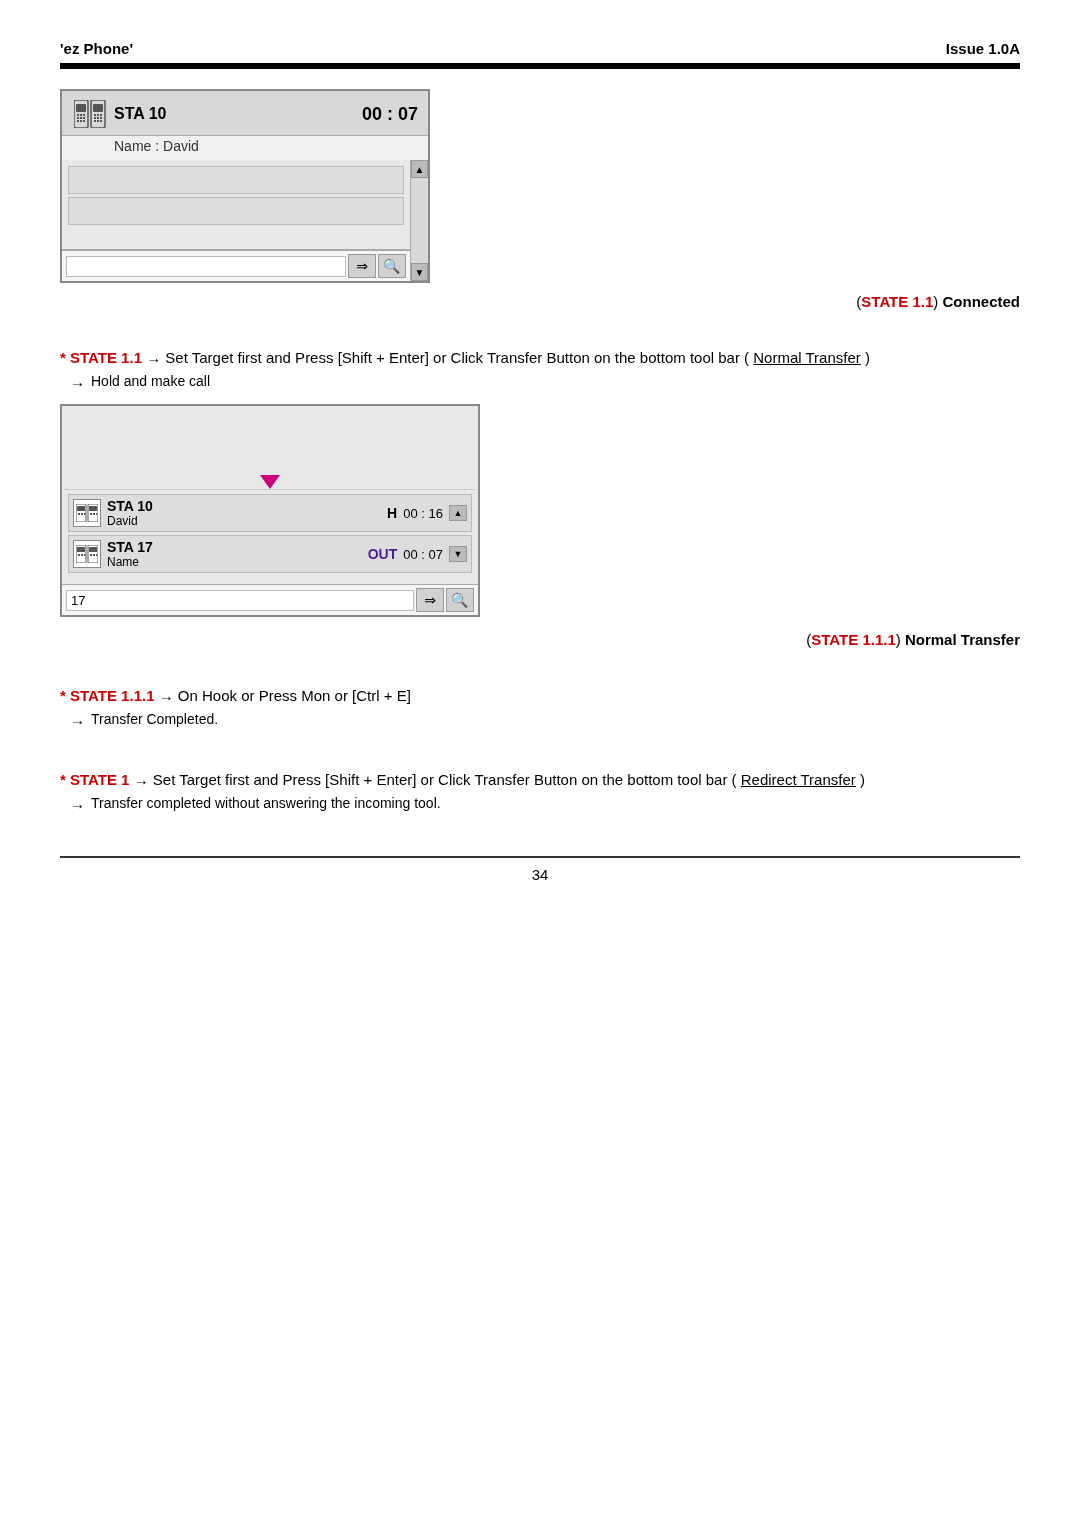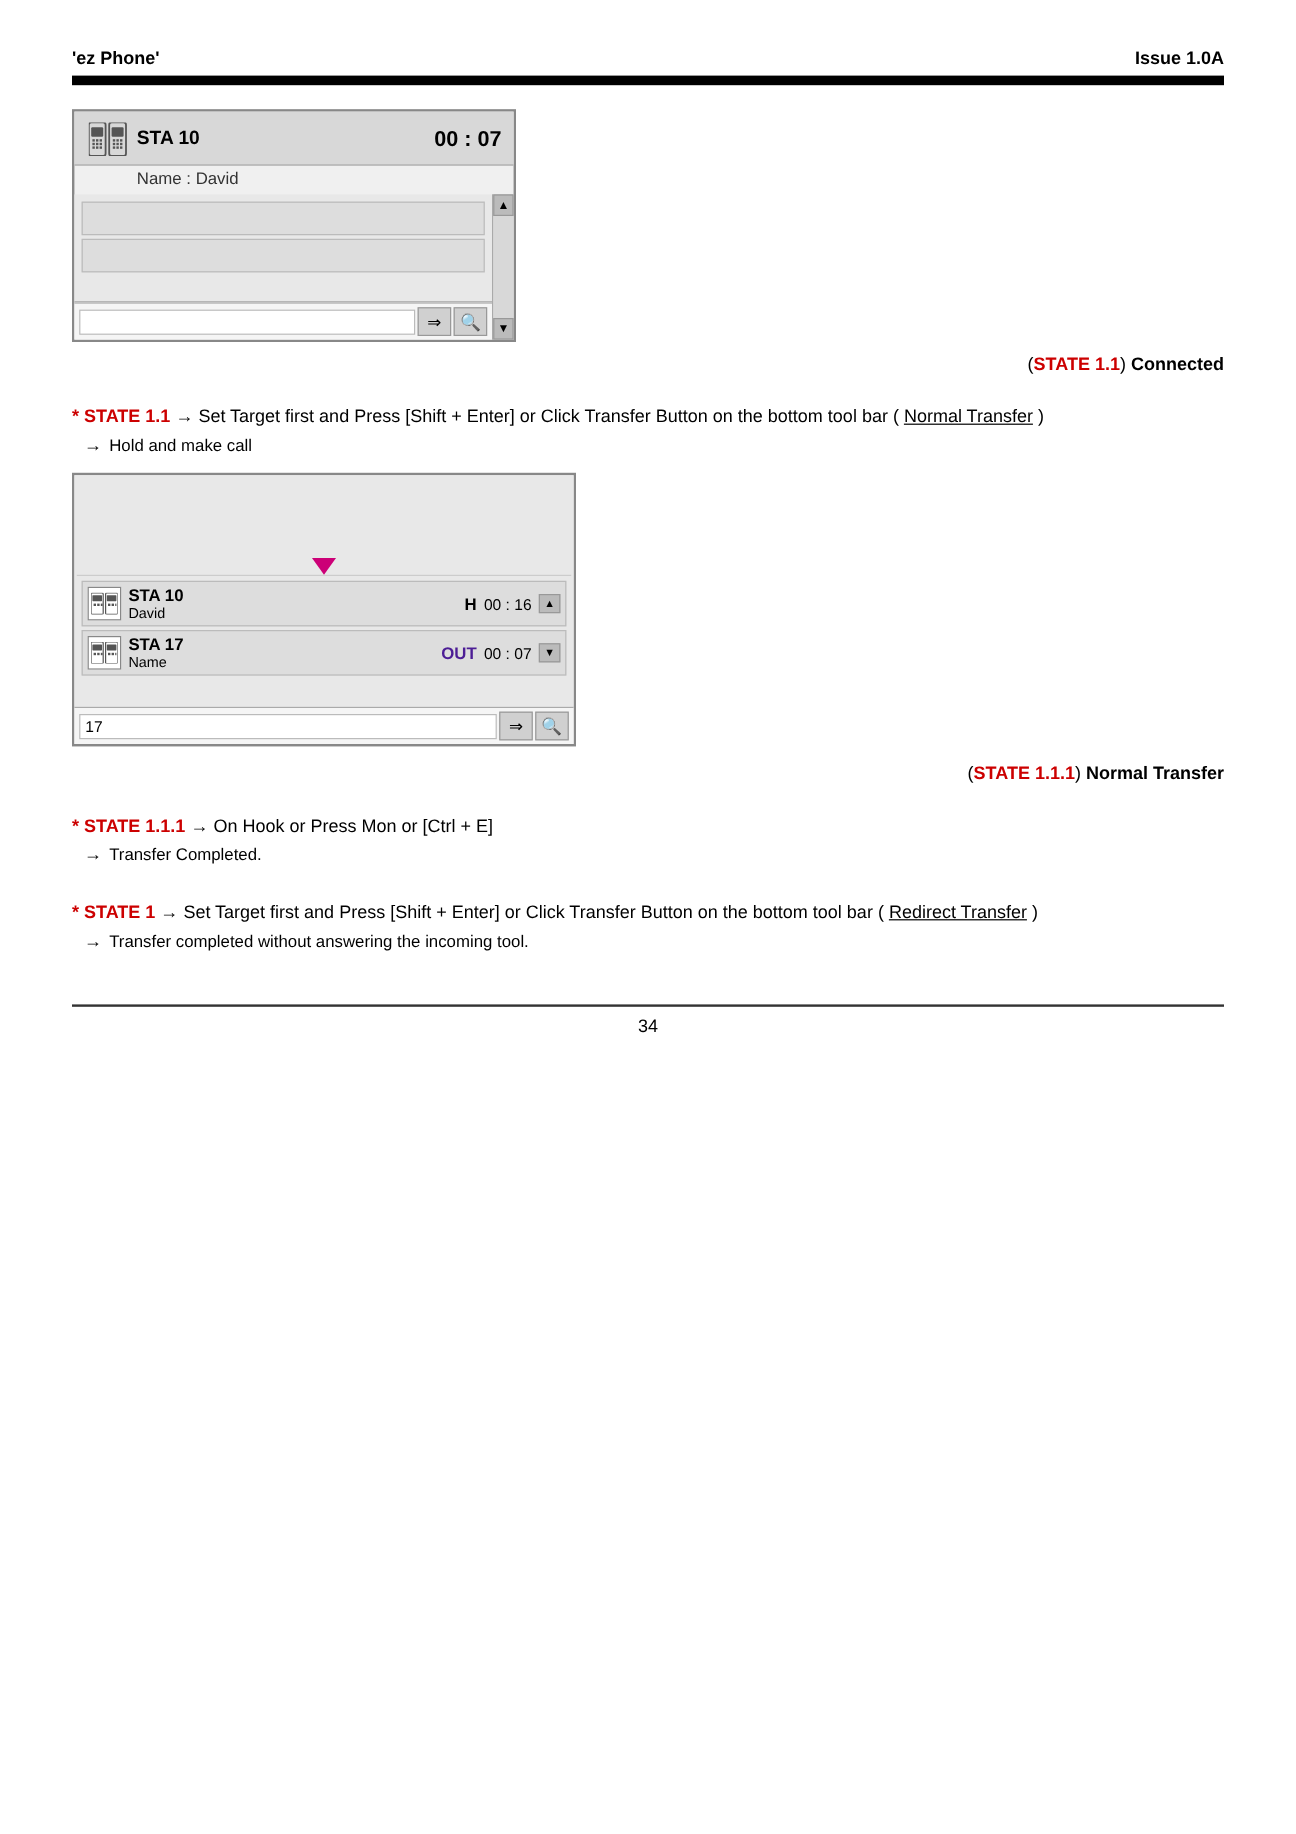--- a/index.html
+++ b/index.html
@@ -13,21 +13,21 @@
     .page {
       width: 100%;
       min-height: 1528px;
       padding: 40px 60px 40px 60px;
       position: relative;
     }
     .header {
       display: flex;
       justify-content: space-between;
       align-items: center;
-      border-bottom: 8px solid #000000;
+      border-bottom: 6px solid #000000;
       padding-bottom: 6px;
       margin-bottom: 20px;
     }
     .header-left {
       font-size: 15px;
       font-weight: bold;
     }
     .header-right {
       font-size: 15px;
       font-weight: bold;
@@ -195,21 +195,21 @@
       align-items: flex-start;
       position: relative;
     }
     .pink-line {
       width: 100%;
       height: 2px;
       background: #dd0077;
       margin-bottom: 4px;
     }
 
-    .section-gap { margin-top: 24px; }
+    .section-gap { margin-top: 36px; }
 
     .footer-line {
       border-top: 2px solid #333;
       margin-top: 40px;
       padding-top: 8px;
       text-align: center;
       font-size: 15px;
     }
   </style>
 </head>
@@ -337,21 +337,21 @@
                 <div style="font-weight:bold;font-size:14px;">STA  10</div>
                 <div style="font-size:12px;">David</div>
               </div>
               <div style="font-weight:bold;font-size:14px;text-align:right;">H</div>
               <div style="text-align:right;font-size:13px;">00 : 16</div>
               <div style="width:18px;display:flex;flex-direction:column;gap:1px;">
                 <div style="background:#bbb;border:1px solid #999;height:16px;display:flex;align-items:center;justify-content:center;font-size:9px;">▲</div>
               </div>
             </div>
 
-            <div style="display:flex; align-items:center; background:#ddd; border:1px solid #bbb; margin-bottom:18px; padding:3px 4px; gap:6px;">
+            <div style="display:flex; align-items:center; background:#ddd; border:1px solid #bbb; margin-bottom:3px; padding:3px 4px; gap:6px;">
               <div style="width:28px;height:28px;border:1px solid #888;background:#fff;display:flex;align-items:center;justify-content:center;flex-shrink:0;">
                 <svg width="22" height="18" viewBox="0 0 22 18">
                   <rect x="0" y="0" width="10" height="18" rx="1" fill="none" stroke="#555" stroke-width="1"></rect>
                   <rect x="1" y="2" width="8" height="5" rx="0.5" fill="#555"></rect>
                   <rect x="2" y="9" width="2" height="2" fill="#555"></rect>
                   <rect x="5" y="9" width="2" height="2" fill="#555"></rect>
                   <rect x="8" y="9" width="1.5" height="2" fill="#555"></rect>
                   <rect x="12" y="0" width="10" height="18" rx="1" fill="none" stroke="#555" stroke-width="1"></rect>
                   <rect x="13" y="2" width="8" height="5" rx="0.5" fill="#555"></rect>
                   <rect x="14" y="9" width="2" height="2" fill="#555"></rect>

